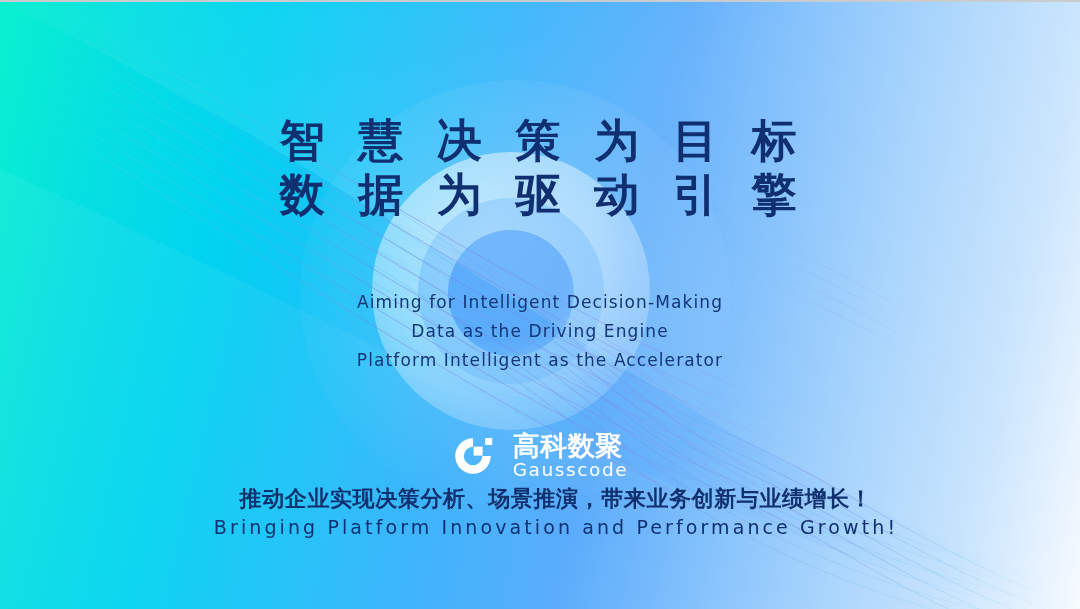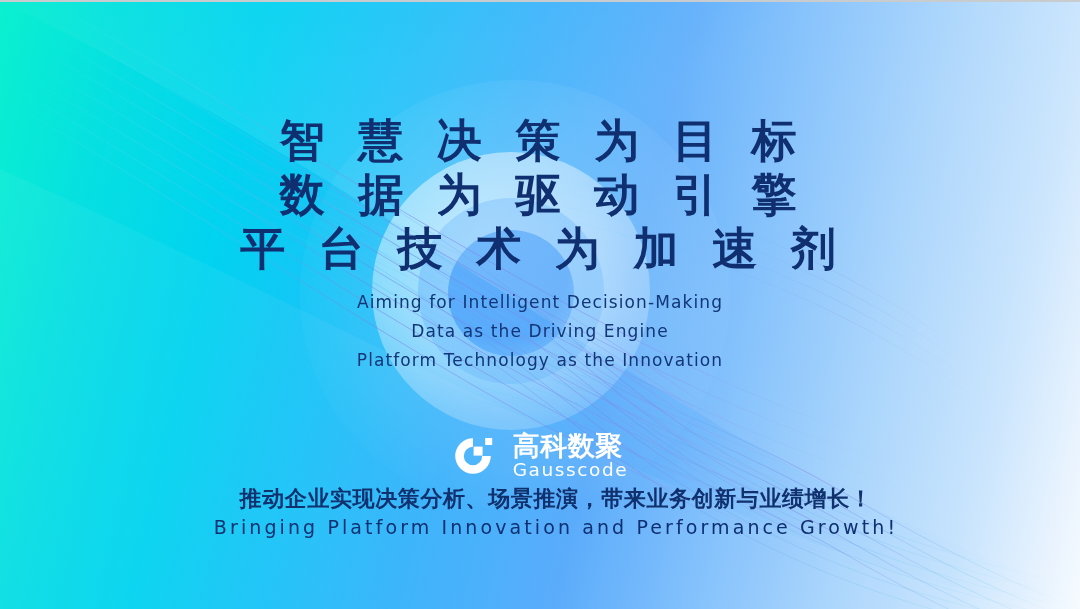--- a/index.html
+++ b/index.html
@@ -206,27 +206,26 @@
       <path d="M 512 194 C 696 228, 840 288, 954 368 C 1024 420, 1064 458, 1094 488"></path>
       <path d="M 508 206 C 694 242, 840 302, 956 382 C 1026 434, 1066 472, 1096 502"></path>
     </g>
   </svg>
 
   <div id="content">
 
     <div id="headline">
       <div>智 慧 决 策 为 目 标</div>
       <div>数 据 为 驱 动 引 擎</div>
-      <div>平 台 技 术 为 加 速 剂</div>
     </div>
 
     <div id="subhead">
       <div>Aiming for Intelligent Decision-Making</div>
       <div>Data as the Driving Engine</div>
-      <div>Platform Technology as the Innovation</div>
+      <div>Platform Intelligent as the Accelerator</div>
     </div>
 
     <div id="logo">
       <svg id="logo-mark" viewBox="0 0 42 42">
 
         <path d="M21 3.2
                  A17.8 17.8 0 1 0 38.8 21
                  L30.2 21
                  A9.2 9.2 0 1 1 21 11.8 Z" fill="#ffffff"></path>
 

